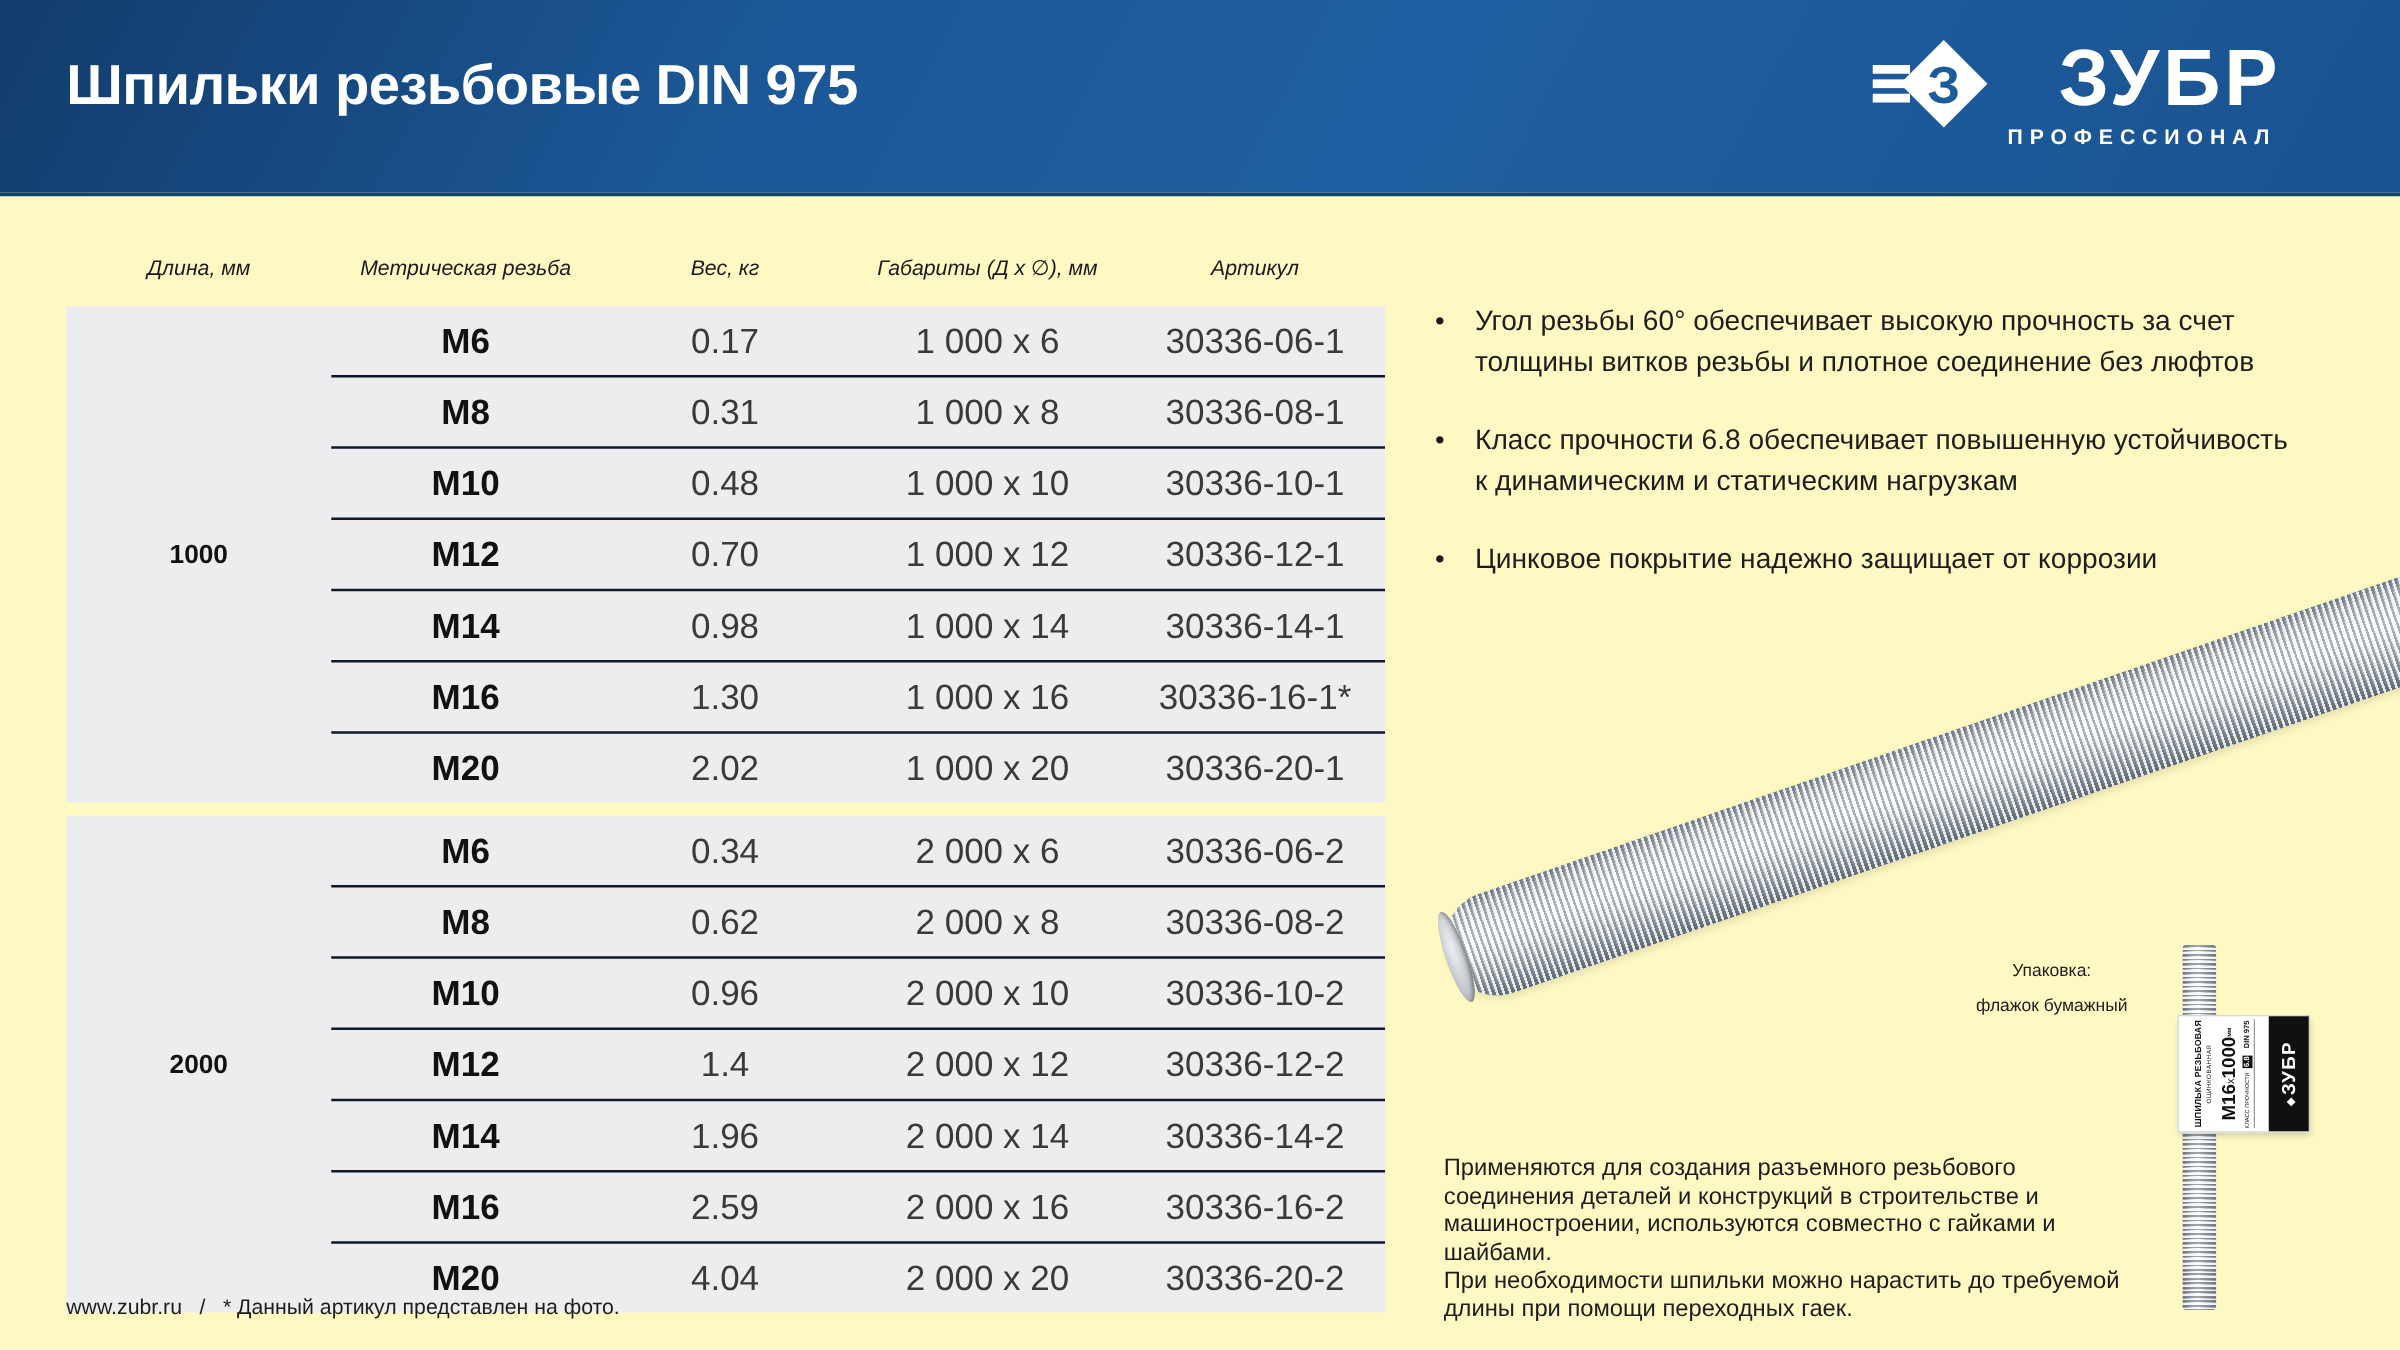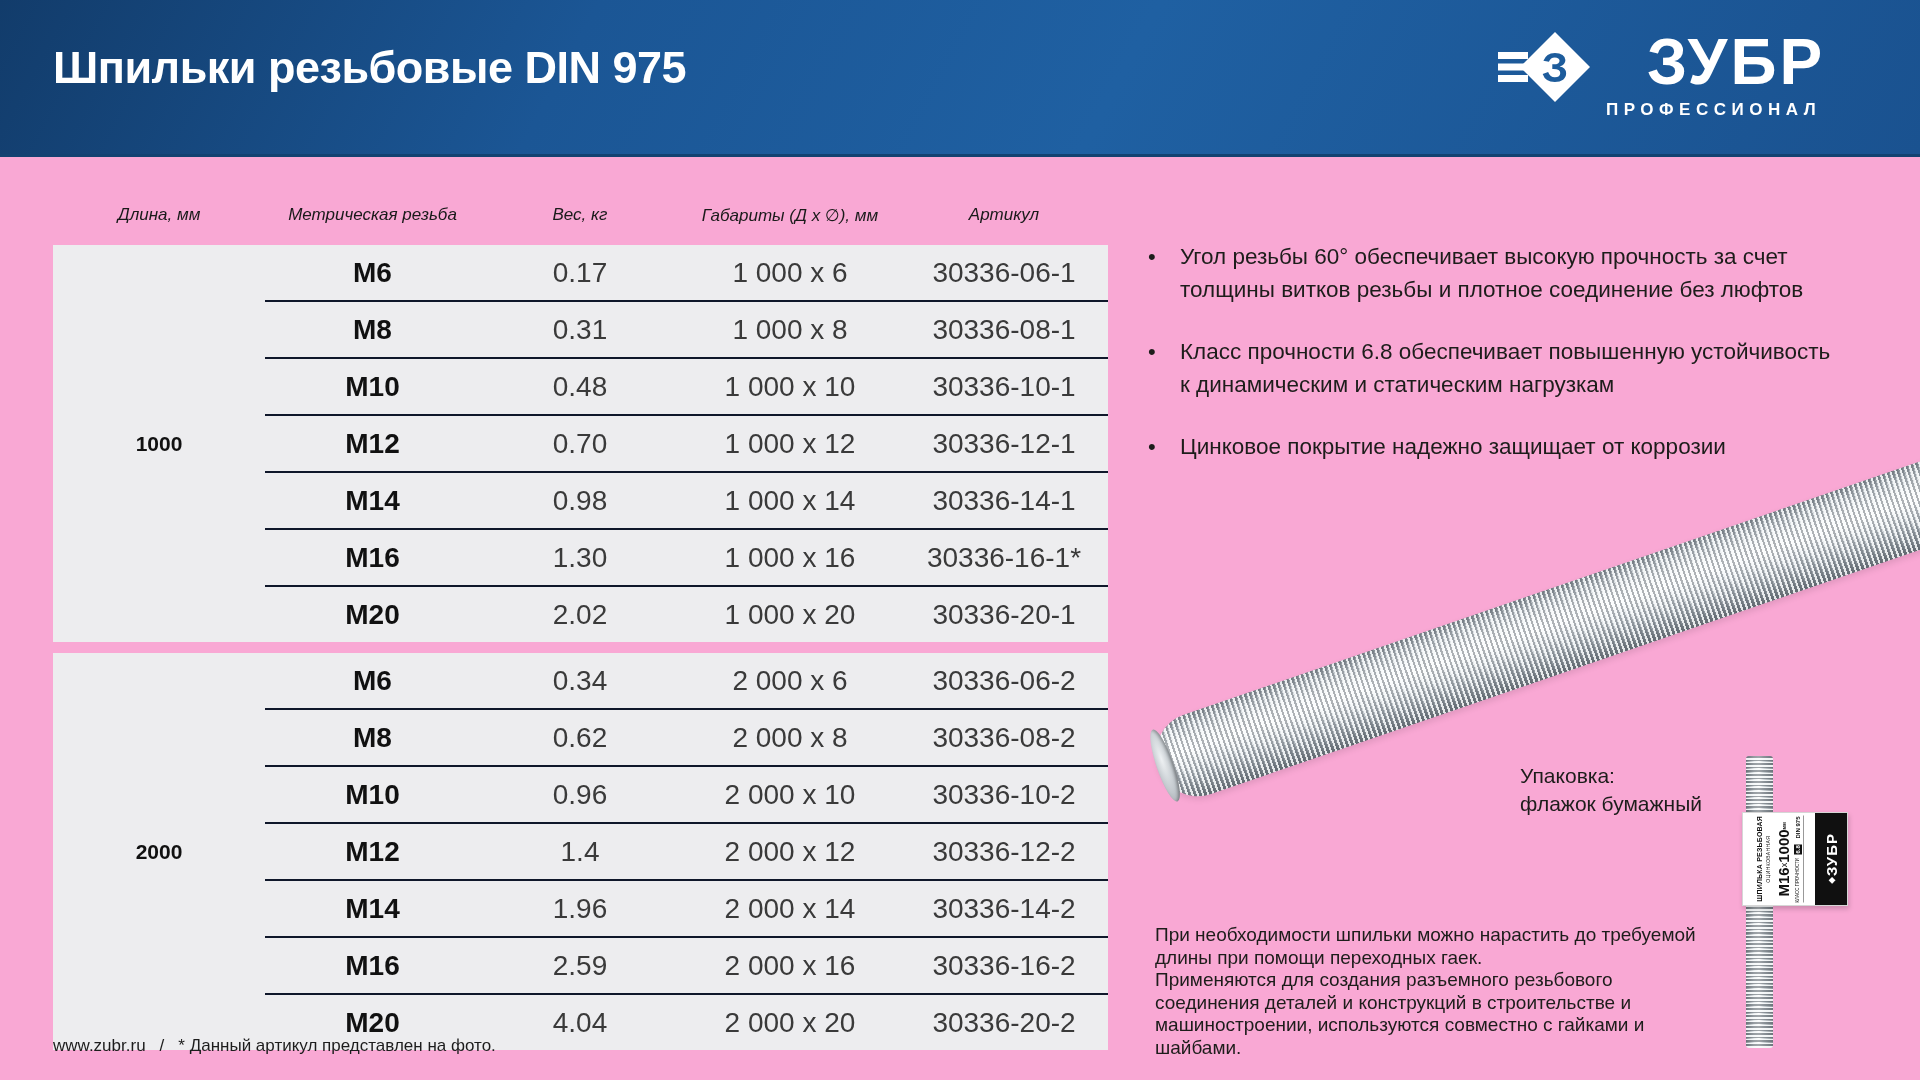--- a/index.html
+++ b/index.html
@@ -1,17 +1,17 @@
 <!DOCTYPE html>
 <html><head>
 <meta charset="utf-8">
 <style>
   html,body{margin:0;padding:0;background:#fff;}
   body{font-family:"Liberation Sans","DejaVu Sans",sans-serif;}
-  #stage{position:relative;width:1920px;height:1080px;overflow:hidden;background:#f9a8d4;}
+  #stage{position:relative;width:1920px;height:1080px;overflow:hidden;background:#fef9c3;}
 
   
   .hdr{position:absolute;left:0;top:0;width:1920px;height:154px;
        background:linear-gradient(118deg,#123c6b 0%,#1b5695 30%,#1f60a2 58%,#1a5290 100%);
        border-bottom:3px solid #134271;}
   .hdr-title{position:absolute;left:53px;top:42px;color:#fff;font-size:45px;font-weight:bold;letter-spacing:-.5px;}
   .logo{position:absolute;left:1498px;top:26px;display:flex;align-items:flex-start;}
   .logo-txt{margin-left:8px;text-align:right;}
   .logo-brand{color:#fff;font-size:64px;font-weight:bold;letter-spacing:3px;line-height:72px;}
   .logo-sub{color:#fff;font-size:17px;font-weight:bold;letter-spacing:5.5px;margin-top:2px;padding-right:4px;}
@@ -36,21 +36,21 @@
 
   
   .foot{position:absolute;left:53px;top:1036px;font-size:17px;color:#1d1d1d;text-align:center;}
   .foot span{margin-right:14px;}
 
   
   .features{position:absolute;left:1148px;top:240px;width:690px;list-style:none;margin:0;padding:0;}
   .features li{display:flex;margin-bottom:29px;font-size:22.5px;line-height:33px;color:#1d1d1b;}
   .features .dot{width:32px;flex:0 0 32px;font-size:22px;}
 
-  .pack{position:absolute;right:218px;top:762px;text-align:left;font-size:21px;line-height:28px;color:#1d1d1b;}
+  .pack{position:absolute;right:218px;top:762px;text-align:center;font-size:14px;line-height:28px;color:#1d1d1b;}
 
   .descr{position:absolute;left:1155px;top:924px;width:562px;font-size:19px;line-height:22.5px;color:#1d1d1b;}
   .descr p{margin:0;}
 
   
   .rod-big{position:absolute;left:1158px;top:726px;width:880px;height:84px;
       transform:rotate(-19deg);transform-origin:left center;
       border-radius:42px 6px 6px 42px/50% 6px 6px 50%;
       background:
         repeating-linear-gradient(90deg,rgba(96,104,112,.50) 0 2px,rgba(255,255,255,0) 2px 3px,rgba(250,252,253,.85) 3px 5px),
@@ -252,17 +252,17 @@
         <b>6.8</b>
         <span class="din">DIN 975</span>
       </div>
     </div>
     <div class="flag-black">
       <div class="vtxt fl-brand"><span class="dia">◆</span><span>ЗУБР</span></div>
     </div>
   </div>
 
   <div class="descr" id="descr-block">
+      <p>Применяются для создания разъемного резьбового соединения деталей и конструкций в строительстве и машиностроении, используются совместно с гайками и шайбами.</p>
       <p>При необходимости шпильки можно нарастить до требуемой длины при помощи переходных гаек.</p>
-      <p>Применяются для создания разъемного резьбового соединения деталей и конструкций в строительстве и машиностроении, используются совместно с гайками и шайбами.</p>
     </div>
 
 </div>
 
 </body></html>

